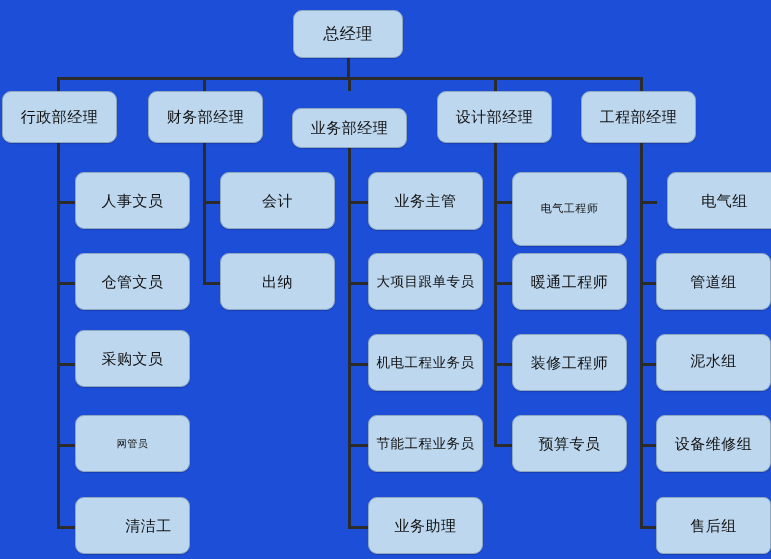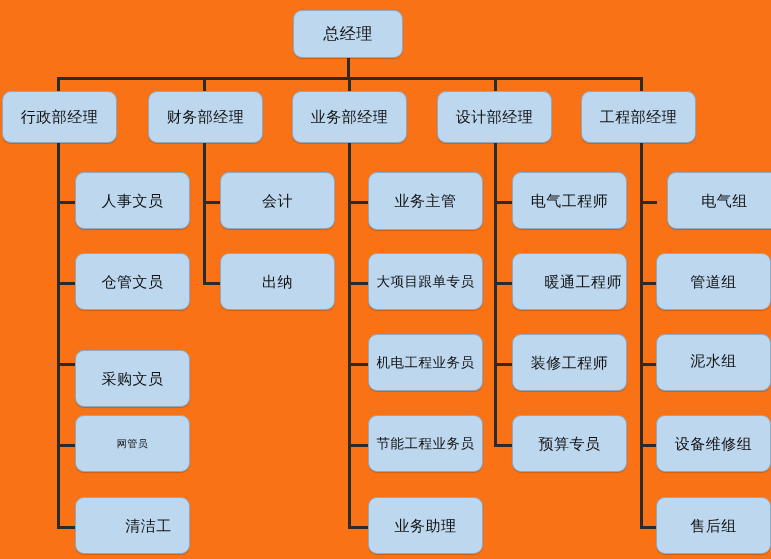--- a/index.html
+++ b/index.html
@@ -8,21 +8,21 @@
     padding: 0;
     background: #ffffff;
   }
   body {
     font-family: "DejaVu Sans", "Liberation Sans", sans-serif;
   }
   #chart-root {
     position: relative;
     width: 771px;
     height: 559px;
-    background: #f97316;
+    background: #1d4ed8;
     overflow: hidden;
   }
   .node {
     position: absolute;
     box-sizing: border-box;
     background: #bdd7ee;
     border: 1px solid #8fa8bf;
     border-radius: 9px;
     display: flex;
     align-items: center;
@@ -90,36 +90,36 @@
   <div id="nodes">
       <div class="node" style="left: 293px; top: 10px; width: 110px; height: 48px; font-size: 16px;">
         <span class="node-label">总经理</span>
       </div>
       <div class="node" style="left: 2px; top: 91px; width: 115px; height: 52px; font-size: 15px;">
         <span class="node-label">行政部经理</span>
       </div>
       <div class="node" style="left: 148px; top: 91px; width: 115px; height: 52px; font-size: 15px;">
         <span class="node-label">财务部经理</span>
       </div>
-      <div class="node" style="left: 292px; top: 91px; width: 115px; height: 52px; font-size: 15px;">
+      <div class="node" style="left: 292px; top: 108px; width: 115px; height: 40px; font-size: 15px;">
         <span class="node-label">业务部经理</span>
       </div>
       <div class="node" style="left: 437px; top: 91px; width: 115px; height: 52px; font-size: 15px;">
         <span class="node-label">设计部经理</span>
       </div>
       <div class="node" style="left: 581px; top: 91px; width: 115px; height: 52px; font-size: 15px;">
         <span class="node-label">工程部经理</span>
       </div>
       <div class="node" style="left: 75px; top: 172px; width: 115px; height: 57px; font-size: 15px;">
         <span class="node-label">人事文员</span>
       </div>
       <div class="node" style="left: 75px; top: 253px; width: 115px; height: 57px; font-size: 15px;">
         <span class="node-label">仓管文员</span>
       </div>
-      <div class="node" style="left: 75px; top: 350px; width: 115px; height: 57px; font-size: 15px;">
+      <div class="node" style="left: 75px; top: 330px; width: 115px; height: 57px; font-size: 15px;">
         <span class="node-label">采购文员</span>
       </div>
       <div class="node" style="left: 75px; top: 415px; width: 115px; height: 57px; font-size: 10px;">
         <span class="node-label">网管员</span>
       </div>
       <div class="node" style="left: 75px; top: 497px; width: 115px; height: 57px; font-size: 15px; padding-left: 32px;">
         <span class="node-label">清洁工</span>
       </div>
       <div class="node" style="left: 220px; top: 172px; width: 115px; height: 57px; font-size: 15px;">
         <span class="node-label">会计</span>
@@ -135,41 +135,41 @@
       </div>
       <div class="node" style="left: 368px; top: 334px; width: 115px; height: 57px; font-size: 13.5px;">
         <span class="node-label">机电工程业务员</span>
       </div>
       <div class="node" style="left: 368px; top: 415px; width: 115px; height: 57px; font-size: 13.5px;">
         <span class="node-label">节能工程业务员</span>
       </div>
       <div class="node" style="left: 368px; top: 497px; width: 115px; height: 57px; font-size: 15px;">
         <span class="node-label">业务助理</span>
       </div>
-      <div class="node" style="left: 512px; top: 172px; width: 115px; height: 57px; font-size: 15px;">
+      <div class="node" style="left: 512px; top: 172px; width: 115px; height: 74px; font-size: 11px;">
         <span class="node-label">电气工程师</span>
       </div>
-      <div class="node" style="left: 512px; top: 253px; width: 115px; height: 57px; font-size: 15px; justify-content: flex-end;">
+      <div class="node" style="left: 512px; top: 253px; width: 115px; height: 57px; font-size: 15px;">
         <span class="node-label">暖通工程师</span>
       </div>
       <div class="node" style="left: 512px; top: 334px; width: 115px; height: 57px; font-size: 15px;">
         <span class="node-label">装修工程师</span>
       </div>
       <div class="node" style="left: 512px; top: 415px; width: 115px; height: 57px; font-size: 15px;">
         <span class="node-label">预算专员</span>
       </div>
       <div class="node" style="left: 656px; top: 172px; width: 115px; height: 57px; font-size: 15px; margin-left: 11px;">
         <span class="node-label">电气组</span>
       </div>
       <div class="node" style="left: 656px; top: 253px; width: 115px; height: 57px; font-size: 15px;">
         <span class="node-label">管道组</span>
       </div>
       <div class="node" style="left: 656px; top: 334px; width: 115px; height: 57px; font-size: 15px; font-family: Liberation Mono, monospace;">
         <span class="node-label">泥水组</span>
       </div>
       <div class="node" style="left: 656px; top: 415px; width: 115px; height: 57px; font-size: 15px;">
         <span class="node-label">设备维修组</span>
       </div>
-      <div class="node" style="left: 656px; top: 497px; width: 115px; height: 57px; font-size: 15px;">
+      <div class="node" style="left: 656px; top: 497px; width: 115px; height: 57px; font-size: 15px; border-radius: 7px;">
         <span class="node-label">售后组</span>
       </div>
     </div>
 </div>
 
 </body></html>

